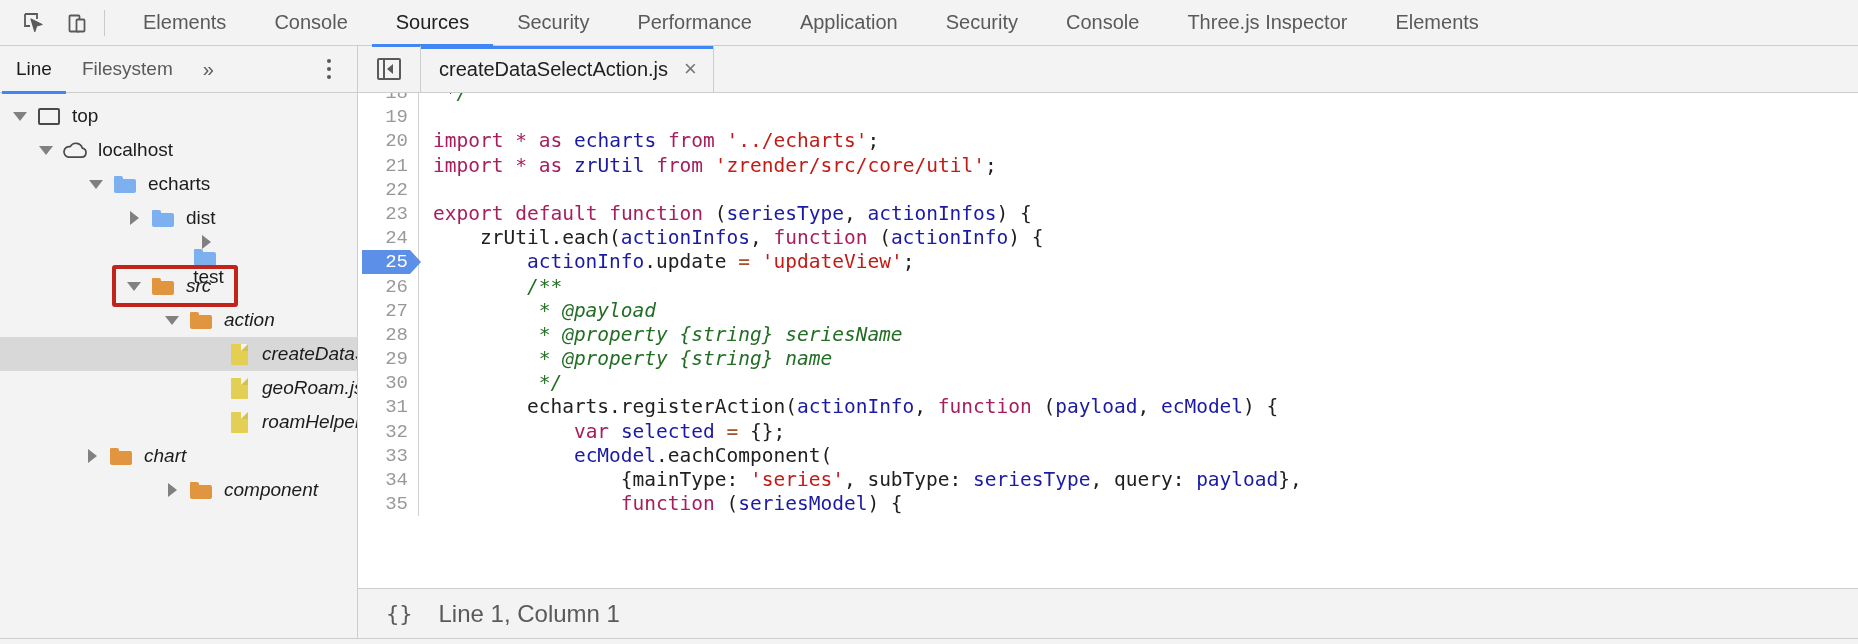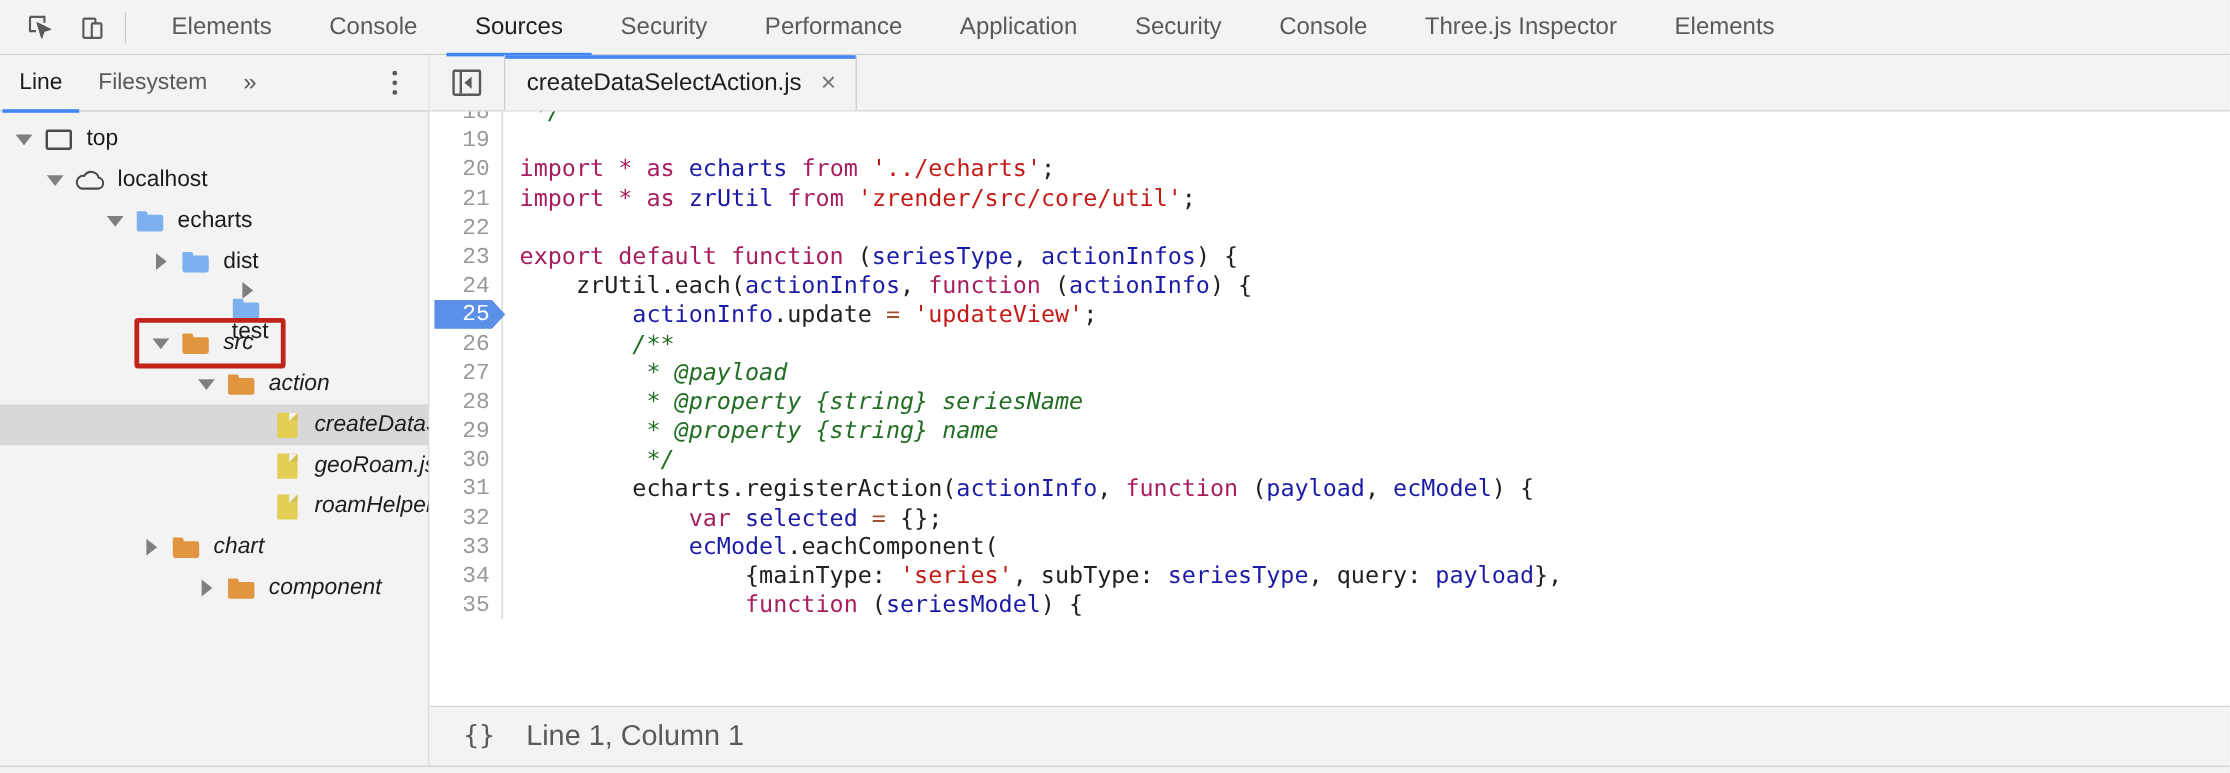--- a/index.html
+++ b/index.html
@@ -364,21 +364,21 @@
               <span class="caret-right"></span>
             </div>
             <div class="ico">
               <span class="doc">
                 <span class="page"></span>
                 <span class="fold"></span>
               </span>
             </div>
             <span class="label ital">roamHelper.js</span>
           </div>
-          <div class="row" style="padding-left: 116px;">
+          <div class="row" style="padding-left: 82px;">
             <div class="tri">
               <span class="caret-right"></span>
             </div>
             <div class="ico">
               <span class="folder orange">
                 <span class="tabtop"></span>
                 <span class="body"></span>
               </span>
             </div>
             <span class="label ital">chart</span>

